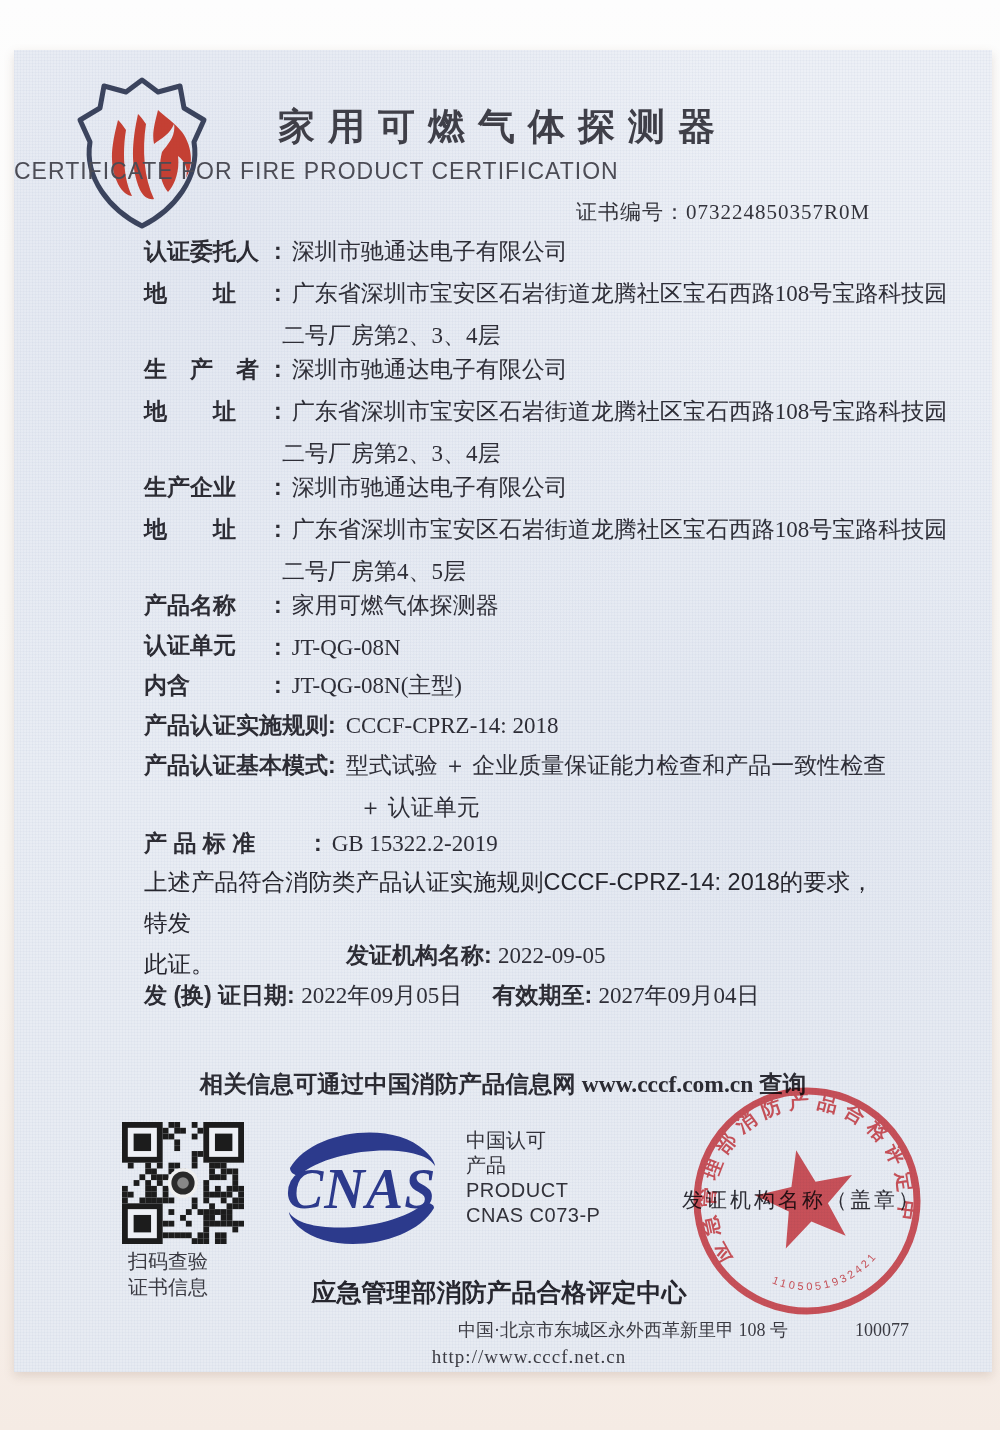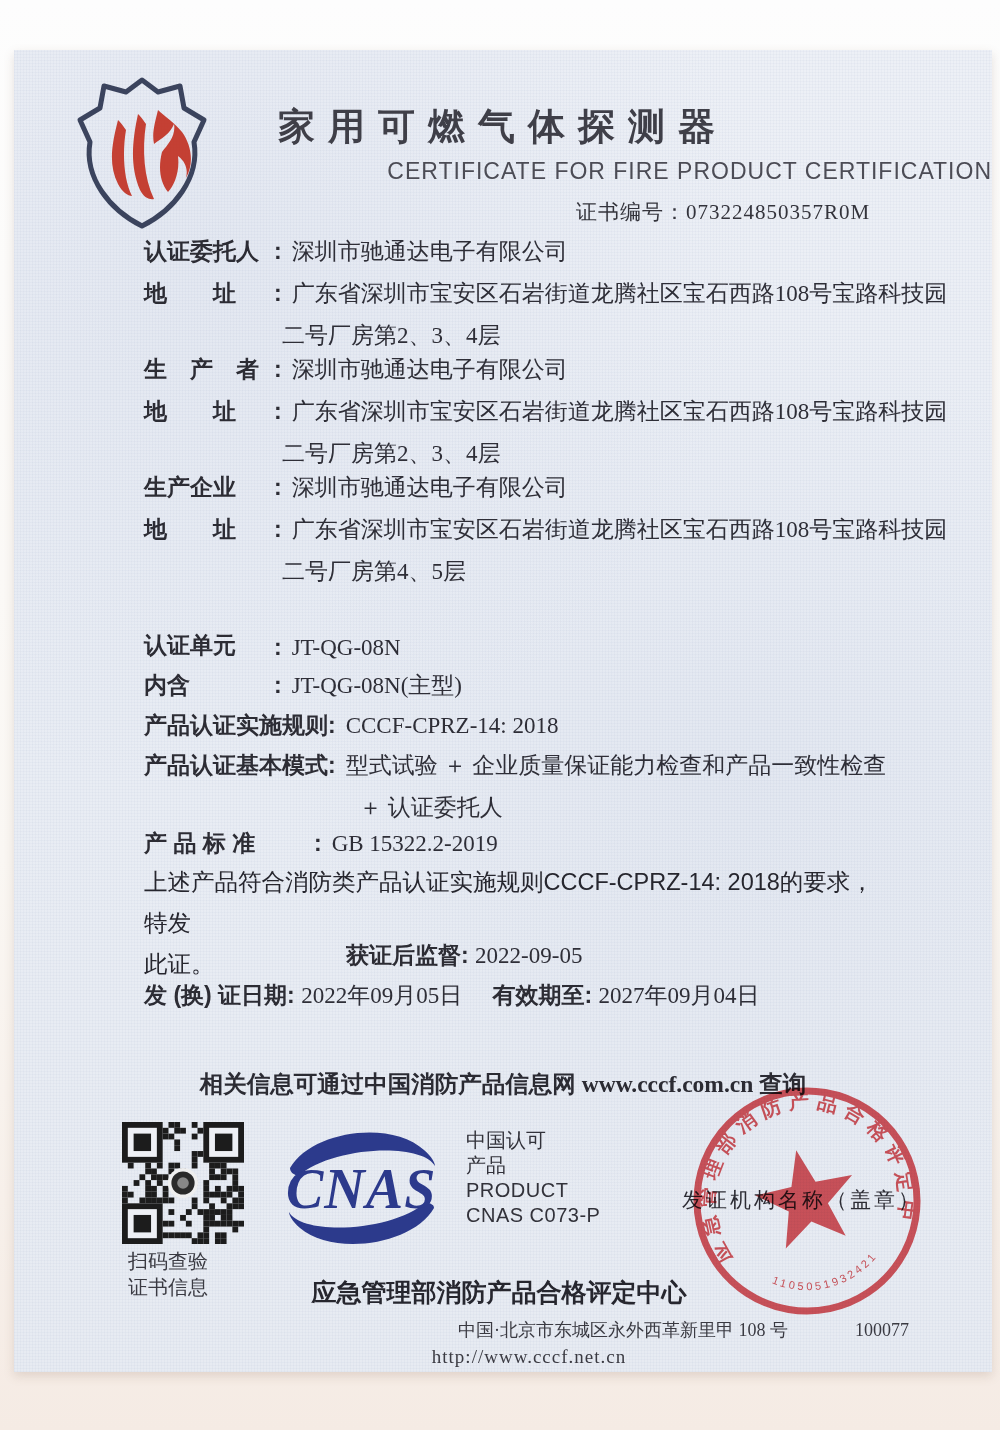--- a/index.html
+++ b/index.html
@@ -17,21 +17,21 @@
       radial-gradient(circle at 75% 55%,rgba(150,165,200,.08),transparent 45%),
       linear-gradient(180deg,#edf0f6 0%,#e9edf4 50%,#e7ebf2 100%);
     box-shadow:0 4px 10px rgba(120,90,70,.18);
   }
   .abs{position:absolute;}
   .title{
     left:0;top:52px;width:100%;text-align:center;
     font-size:37px;font-weight:600;letter-spacing:13px;color:#3f3f48;
   }
   .subtitle{
-    left:0;top:108px;width:100%;text-align:right;
+    left:0;top:108px;width:100%;text-align:left;
     font-size:23px;color:#4c4c55;letter-spacing:1px;
   }
   .certno{
     left:562px;top:148px;font-family:"Liberation Serif",serif;
     font-size:21px;color:#33333b;letter-spacing:1px;
   }
   .row{left:130px;font-size:23px;color:#2c2c34;white-space:nowrap;}
   .flabel{display:inline-block;width:130px;font-weight:700;font-family:"Liberation Sans",sans-serif;vertical-align:bottom;}
   .flabel.right{text-align:left;}
   .fcolon{font-weight:700;margin-right:10px;}
@@ -93,49 +93,52 @@
 
   <div class="abs row" style="top:422px;">
     <span class="flabel">生产企业</span><span class="fcolon">:</span><span class="fvalue">深圳市驰通达电子有限公司</span>
   </div>
 
   <div class="abs row" style="top:464px;">
     <span class="flabel">地　　址</span><span class="fcolon">:</span><span class="fvalue">广东省深圳市宝安区石岩街道龙腾社区宝石西路108号宝路科技园</span>
   </div>
   <div class="abs cont" style="top:506px;">二号厂房第4、5层</div>
 
+  <div class="abs row" style="top:540px;">
+    <span class="flabel">产品名称</span><span class="fcolon">:</span><span class="fvalue">家用可燃气体探测器</span>
+  </div>
 
   <div class="abs row" style="top:580px;">
     <span class="flabel">认证单元</span><span class="fcolon">:</span><span class="fvalue">JT-QG-08N</span>
   </div>
 
   <div class="abs row" style="top:620px;">
     <span class="flabel right">内含</span><span class="fcolon">:</span><span class="fvalue">JT-QG-08N(主型)</span>
   </div>
 
   <div class="abs row" style="top:660px;">
     <span class="bold-label">产品认证实施规则</span><span class="fcolon">:</span><span class="fvalue">CCCF-CPRZ-14: 2018</span>
   </div>
 
   <div class="abs row" style="top:700px;">
     <span class="bold-label">产品认证基本模式</span><span class="fcolon">:</span><span class="fvalue">型式试验 ＋ 企业质量保证能力检查和产品一致性检查</span>
   </div>
-  <div class="abs cont" style="left:345px;top:742px;">＋ 认证委托人</div>
+  <div class="abs cont" style="left:345px;top:742px;">＋ 认证单元</div>
 
   <div class="abs row" style="top:778px;">
     <span class="bold-label" style="display:inline-block;width:170px;">产 品 标 准</span><span class="fcolon">:</span><span class="fvalue">GB 15322.2-2019</span>
   </div>
 
   <div class="abs statement" style="top:812px;">
     <span>上述产品符合消防类产品认证实施规则CCCF-CPRZ-14: 2018的要求，特发</span><br>
     <span>此证。</span>
   </div>
 
   <div class="abs row" style="left:332px;top:890px;">
-    <span class="bold-label">获证后监督:</span>
+    <span class="bold-label">发证机构名称:</span>
     <span class="fvalue">2022-09-05</span>
   </div>
 
   <div class="abs row" style="top:930px;">
     <span class="bold-label">发 (换) 证日期:</span>
     <span class="fvalue">2022年09月05日</span>
     <span class="bold-label" style="margin-left:24px;">有效期至:</span>
     <span class="fvalue">2027年09月04日</span>
   </div>
 

